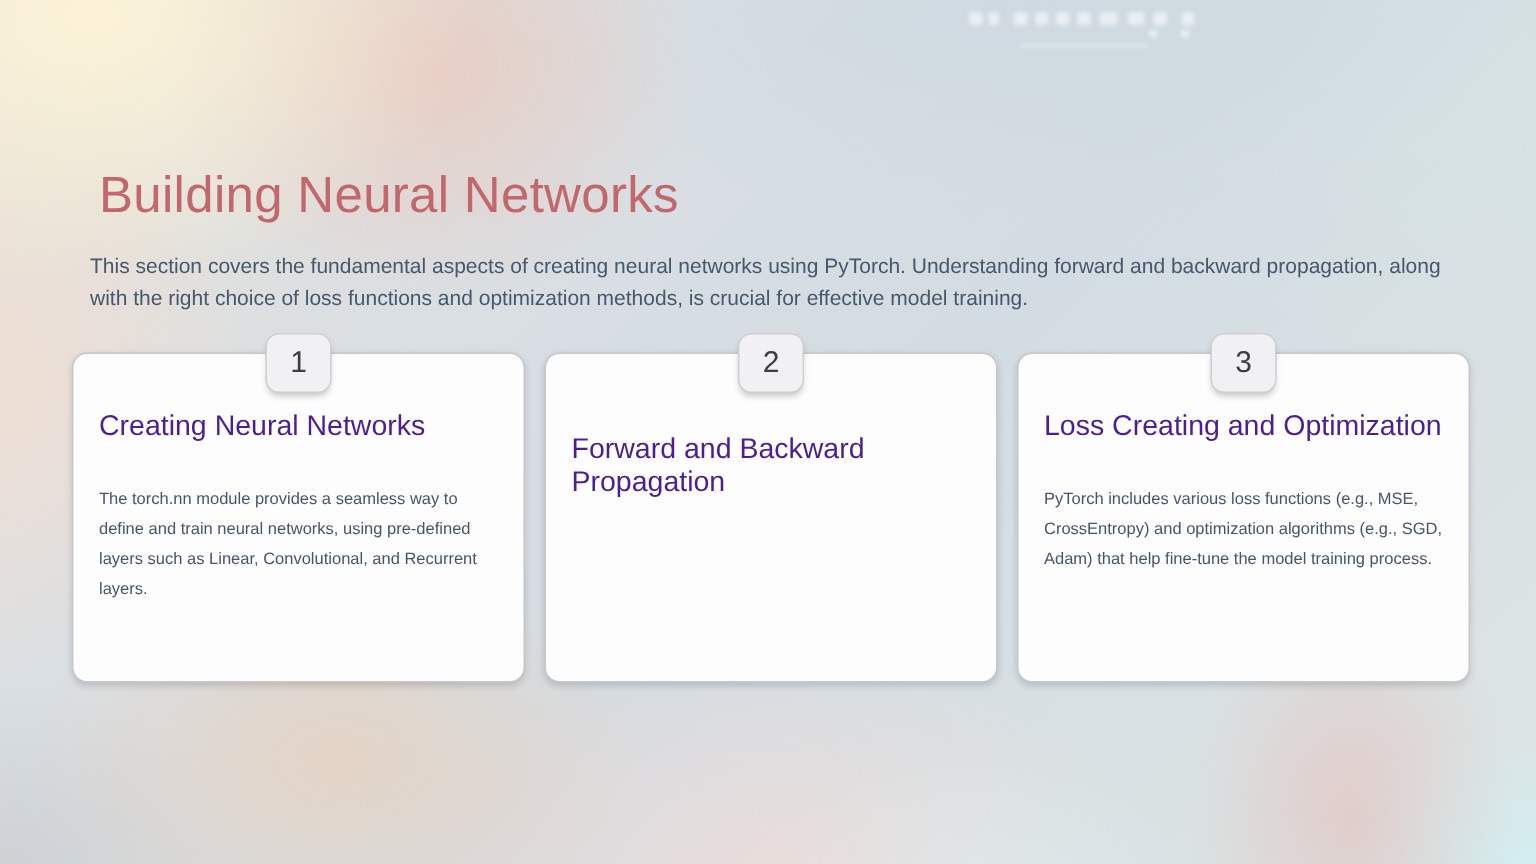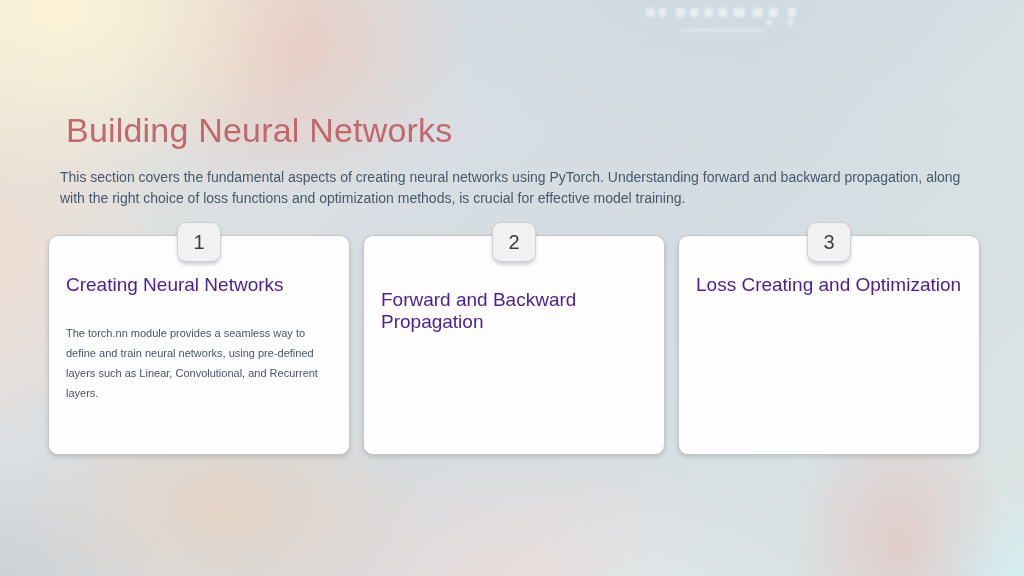--- a/index.html
+++ b/index.html
@@ -111,15 +111,16 @@
   </div>
 
   <div class="card">
     <div class="badge">2</div>
     <div class="card-title">Forward and Backward Propagation</div>
   </div>
 
   <div class="card">
     <div class="badge">3</div>
     <div class="card-title">Loss Creating and Optimization</div>
+    <div class="card-body">PyTorch includes various loss functions (e.g., MSE, CrossEntropy) and optimization algorithms (e.g., SGD, Adam) that help fine-tune the model training process.</div>
   </div>
 
 </div>
 
 </body></html>

